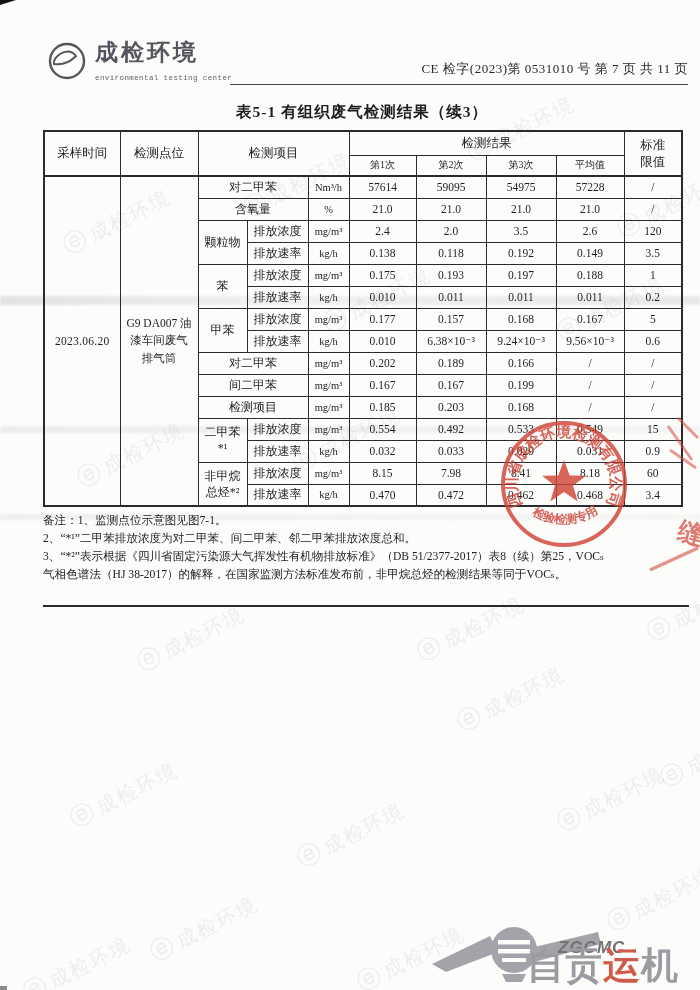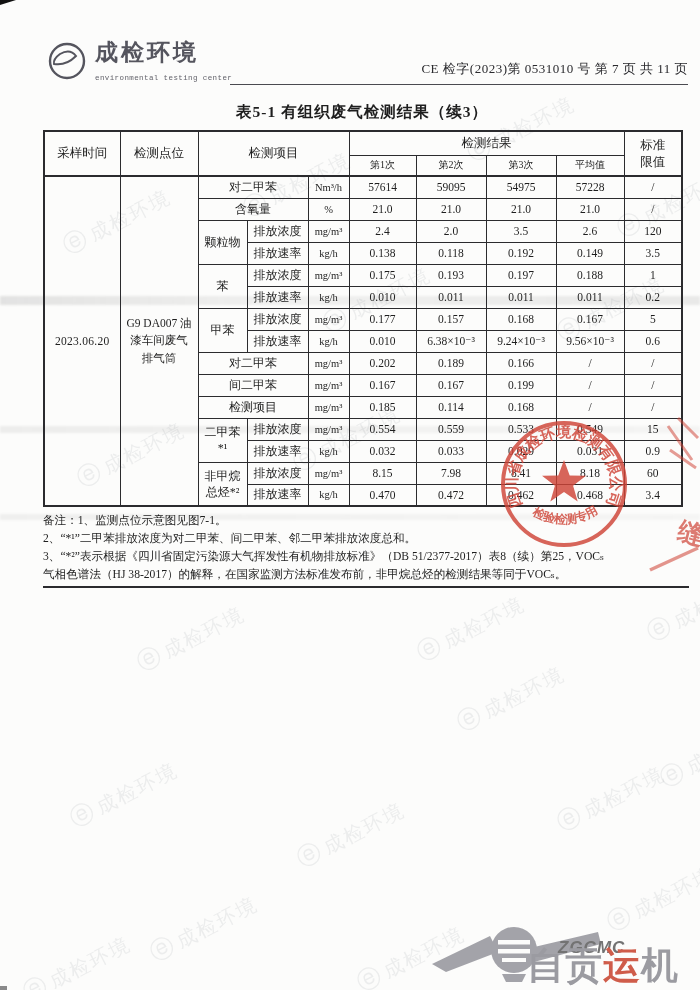--- a/index.html
+++ b/index.html
@@ -50,21 +50,21 @@
   td.item{font-size:12px;}
   td.sub{font-size:12px;}
   td.unit{font-size:10.5px;margin-top:8px;}
   td.val{font-size:11.5px;}
   td.lim{font-size:11.5px;}
   .preline{white-space:pre-line;line-height:1.35;}
   td.time{font-size:11.5px;letter-spacing:.3px;}
   td.point{font-size:11.5px;line-height:1.5;}
   
   .notes{position:absolute;left:43px;top:512px;width:646px;z-index:4;
-    border-bottom:2px solid #2b2b2e;padding-bottom:2px;}
+    border-bottom:2px solid #2b2b2e;padding-bottom:21px;}
   .notes p{margin:0;font-size:11.6px;line-height:1.55;white-space:pre-line;}
   
   .stamp{position:absolute;left:494px;top:416px;z-index:5;opacity:.82;}
   .edge-stamp{position:absolute;right:0;top:408px;width:60px;height:190px;z-index:5;opacity:.7;}
   .edge-char{position:absolute;color:#cf4437;font-weight:700;transform:rotate(14deg);}
   
   .brand{position:absolute;left:430px;top:920px;width:268px;height:68px;z-index:4;}
   .brand-zg{position:absolute;left:128px;top:6px;font-size:17px;font-weight:800;
     font-style:italic;color:#737373;letter-spacing:1px;
     font-family:"Liberation Sans","DejaVu Sans",sans-serif;margin-top:12px;}
@@ -243,32 +243,32 @@
         <td class="val">0.167</td>
         <td class="val">0.167</td>
         <td class="val">0.199</td>
         <td class="val">/</td>
         <td class="lim">/</td>
       </tr>
       <tr class="dr">
         <td colspan="2" class="item">检测项目</td>
         <td class="unit">mg/m³</td>
         <td class="val">0.185</td>
-        <td class="val">0.114</td>
+        <td class="val">0.203</td>
         <td class="val">0.168</td>
         <td class="val">/</td>
         <td class="lim">/</td>
       </tr>
       <tr class="dr">
         <td rowspan="2" class="item preline">二甲苯
 *¹</td>
         <td class="sub">排放浓度</td>
         <td class="unit">mg/m³</td>
         <td class="val">0.554</td>
-        <td class="val">0.559</td>
+        <td class="val">0.492</td>
         <td class="val">0.533</td>
         <td class="val">0.549</td>
         <td class="lim">15</td>
       </tr>
       <tr class="dr">
         <td class="sub">排放速率</td>
         <td class="unit">kg/h</td>
         <td class="val">0.032</td>
         <td class="val">0.033</td>
         <td class="val">0.029</td>

